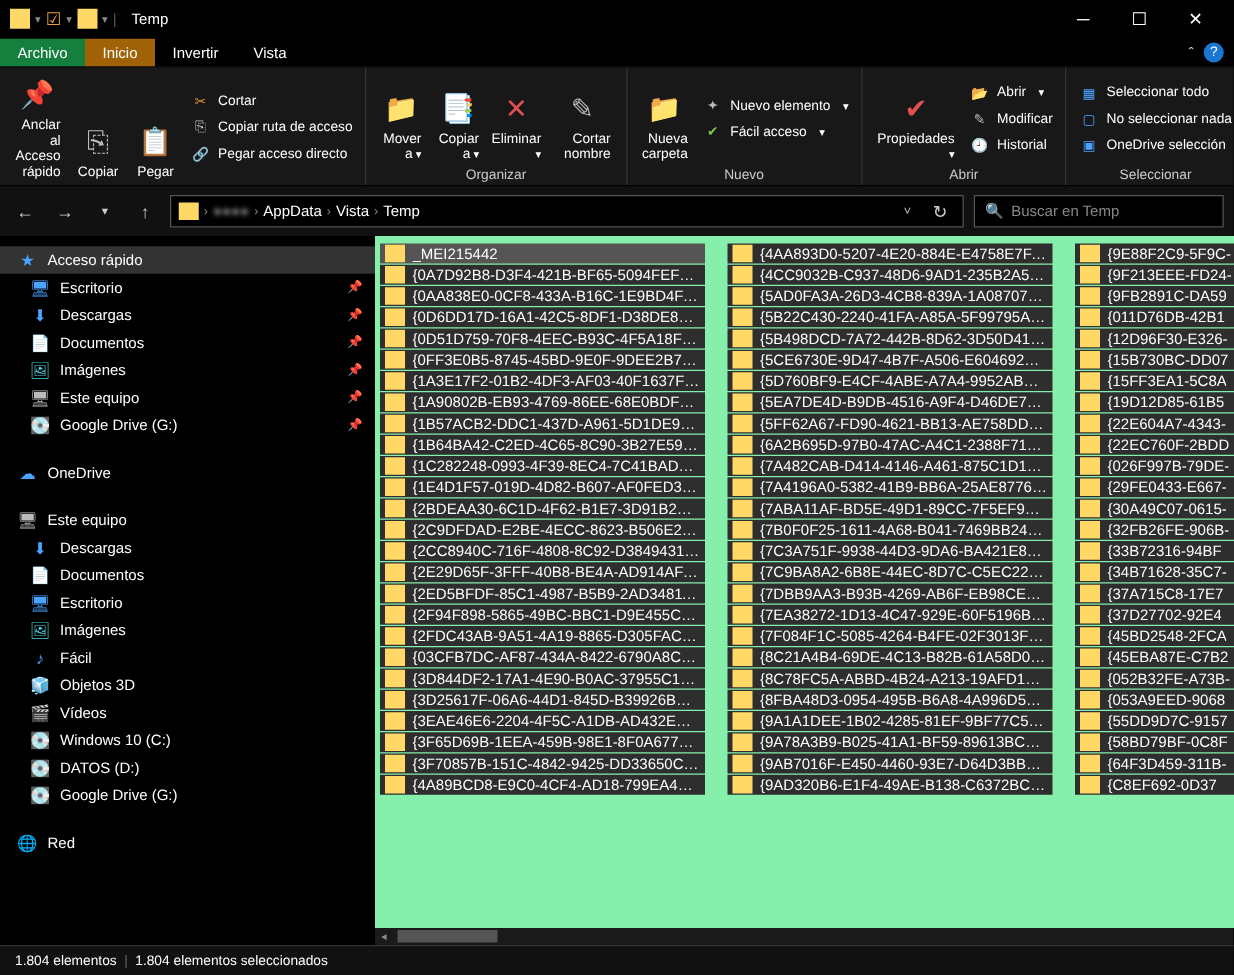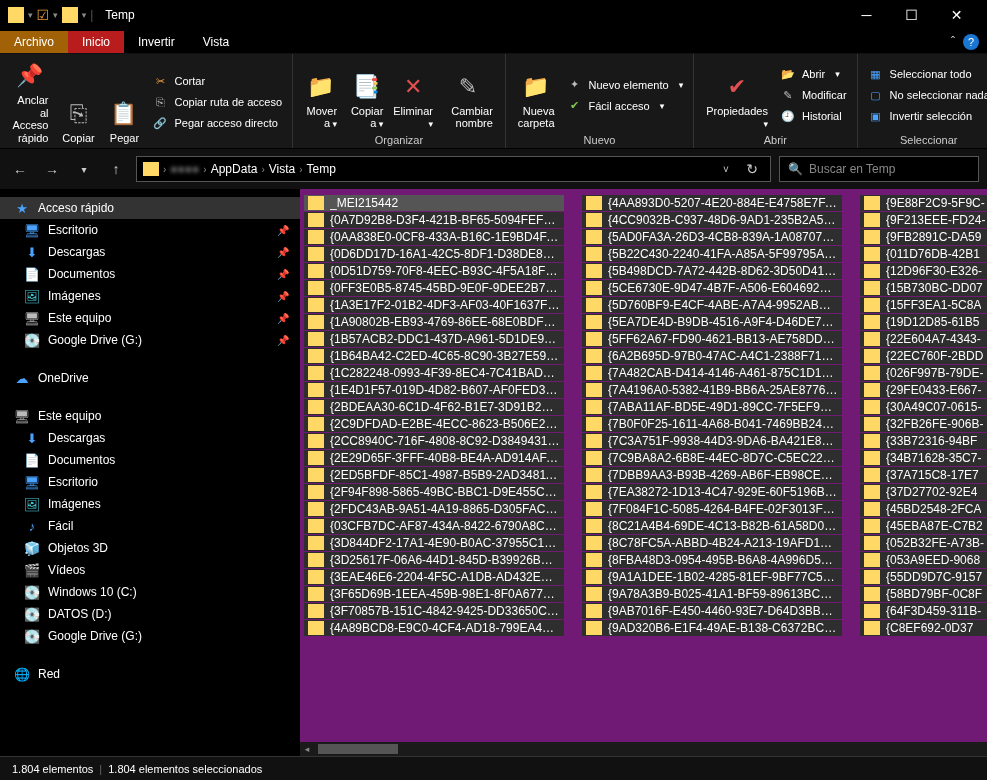--- a/index.html
+++ b/index.html
@@ -5,22 +5,22 @@
 * { margin: 0; padding: 0; box-sizing: border-box; font-family: "Segoe UI", Tahoma, sans-serif; }
 body { background: #000; color: #fff; font-size: 12px; width: 987px; height: 780px; overflow: hidden; display: flex; flex-direction: column; }
 .titlebar { height: 30px; background: #000; display: flex; align-items: center; padding: 0 8px; }
 .titlebar .ticons { display: flex; gap: 4px; align-items: center; }
 .titlebar .ticons .fico { width: 16px; height: 16px; background: #ffd866; display: inline-block; }
 .titlebar .title { margin-left: 12px; font-size: 12px; }
 .titlebar .winctrl { margin-left: auto; display: flex; }
 .titlebar .winctrl div { width: 45px; height: 30px; display: flex; align-items: center; justify-content: center; font-size: 14px; }
 .tabbar { height: 24px; background: #000; display: flex; align-items: center; border-bottom: 1px solid #111; }
 .tabbar .tab { padding: 4px 14px; font-size: 12px; cursor: pointer; }
-.tabbar .tab.file { background: #a16207; color: #fff; }
-.tabbar .tab.active { background: #b91c1c; }
+.tabbar .tab.file { background: #15803d; color: #fff; }
+.tabbar .tab.active { background: #a16207; }
 .tabbar .help { margin-left: auto; display: flex; align-items: center; gap: 8px; padding-right: 8px; }
 .tabbar .help .q { background: #1976d2; color: #fff; border-radius: 50%; width: 16px; height: 16px; display: flex; align-items: center; justify-content: center; font-size: 11px; }
 .ribbon { height: 95px; background: #181818; display: flex; border-bottom: 1px solid #000; }
 .rgroup { border-right: 1px solid #333; display: flex; flex-direction: column; padding: 4px 6px 2px 6px; }
 .rgroup .btns { display: flex; flex: 1; gap: 2px; }
 .rgroup .glabel { text-align: center; font-size: 11px; color: #ccc; padding-top: 2px; }
 .rbtn { display: flex; flex-direction: column; align-items: center; justify-content: flex-end; padding: 2px 6px; cursor: pointer; min-width: 44px; }
 .rbtn .ricon { width: 32px; height: 32px; display: flex; align-items: center; justify-content: center; font-size: 22px; }
 .rbtn .rlabel { font-size: 11px; text-align: right; line-height: 1.15; margin-top: 2px; }
 .rsmall { display: flex; align-items: center; gap: 6px; padding: 2px 4px; cursor: pointer; font-size: 11px; white-space: nowrap; }
@@ -35,21 +35,21 @@
 .addrbox .spacer { flex: 1; }
 .searchbox { width: 200px; background: #000; border: 1px solid #555; height: 26px; display: flex; align-items: center; padding: 0 8px; color: #888; gap: 6px; }
 .main { flex: 1; display: flex; background: #000; overflow: hidden; }
 .sidebar { width: 300px; background: #000; padding: 8px 0; overflow-y: auto; }
 .sideitem { display: flex; align-items: center; padding: 3px 10px 3px 24px; cursor: pointer; font-size: 12px; }
 .sideitem.top { padding-left: 14px; }
 .sideitem .icon { width: 16px; height: 16px; margin-right: 8px; display: flex; align-items: center; justify-content: center; font-size: 13px; }
 .sideitem.active { background: #333; }
 .sideitem .pin { margin-left: auto; color: #888; font-size: 10px; }
 .sidespacer { height: 16px; }
-.content { flex: 1; overflow: auto; padding: 6px 4px; background: #701a75; }
+.content { flex: 1; overflow: auto; padding: 6px 4px; background: #86efac; }
 .colwrap { display: flex; gap: 18px; }
 .col { display: flex; flex-direction: column; gap: 1px; }
 .fitem { display: flex; align-items: center; gap: 6px; padding: 1px 4px; cursor: pointer; white-space: nowrap; width: 260px; }
 .fitem.sel { background: #555; }
 .fitem.sel-dim { background: #2e2e2e; }
 .fitem .fico { width: 16px; height: 14px; background: #ffd866; flex-shrink: 0; }
 .fitem .fname { font-size: 12px; overflow: hidden; text-overflow: ellipsis; }
 .statusbar { height: 24px; background: #111; border-top: 1px solid #333; display: flex; align-items: center; padding: 0 12px; font-size: 11px; gap: 6px; }
 .statusbar .divider { color: #666; }
 .scrollh { height: 14px; background: #1a1a1a; display: flex; align-items: center; }
@@ -139,21 +139,21 @@
       <div class="rbtn">
         <div class="ricon c-gray">📑</div>
         <div class="rlabel"><span>Copiar a</span><span style="font-size:9px"> ▾</span></div>
       </div>
       <div class="rbtn">
         <div class="ricon c-red">✕</div>
         <div class="rlabel"><span>Eliminar</span><span style="font-size:9px"> ▾</span></div>
       </div>
       <div class="rbtn">
         <div class="ricon c-gray">✎</div>
-        <div class="rlabel">Cambiar nombre</div>
+        <div class="rlabel">Cortar nombre</div>
       </div>
     </div>
     <div class="glabel">Organizar</div>
   </div>
 
   <div class="rgroup">
     <div class="btns">
       <div class="rbtn">
         <div class="ricon c-yellow">📁</div>
         <div class="rlabel">Nueva carpeta</div>
@@ -205,21 +205,21 @@
         <div class="rsmall">
             <span class="sicon c-blue">▦</span>
             <span>Seleccionar todo</span>
           </div>
         <div class="rsmall">
             <span class="sicon c-blue">▢</span>
             <span>No seleccionar nada</span>
           </div>
         <div class="rsmall">
             <span class="sicon c-blue">▣</span>
-            <span>Invertir selección</span>
+            <span>OneDrive selección</span>
           </div>
       </div>
     </div>
     <div class="glabel">Seleccionar</div>
   </div>
 </div>
 
 <div class="addrbar">
   <div class="navbtn">←</div>
   <div class="navbtn">→</div>

